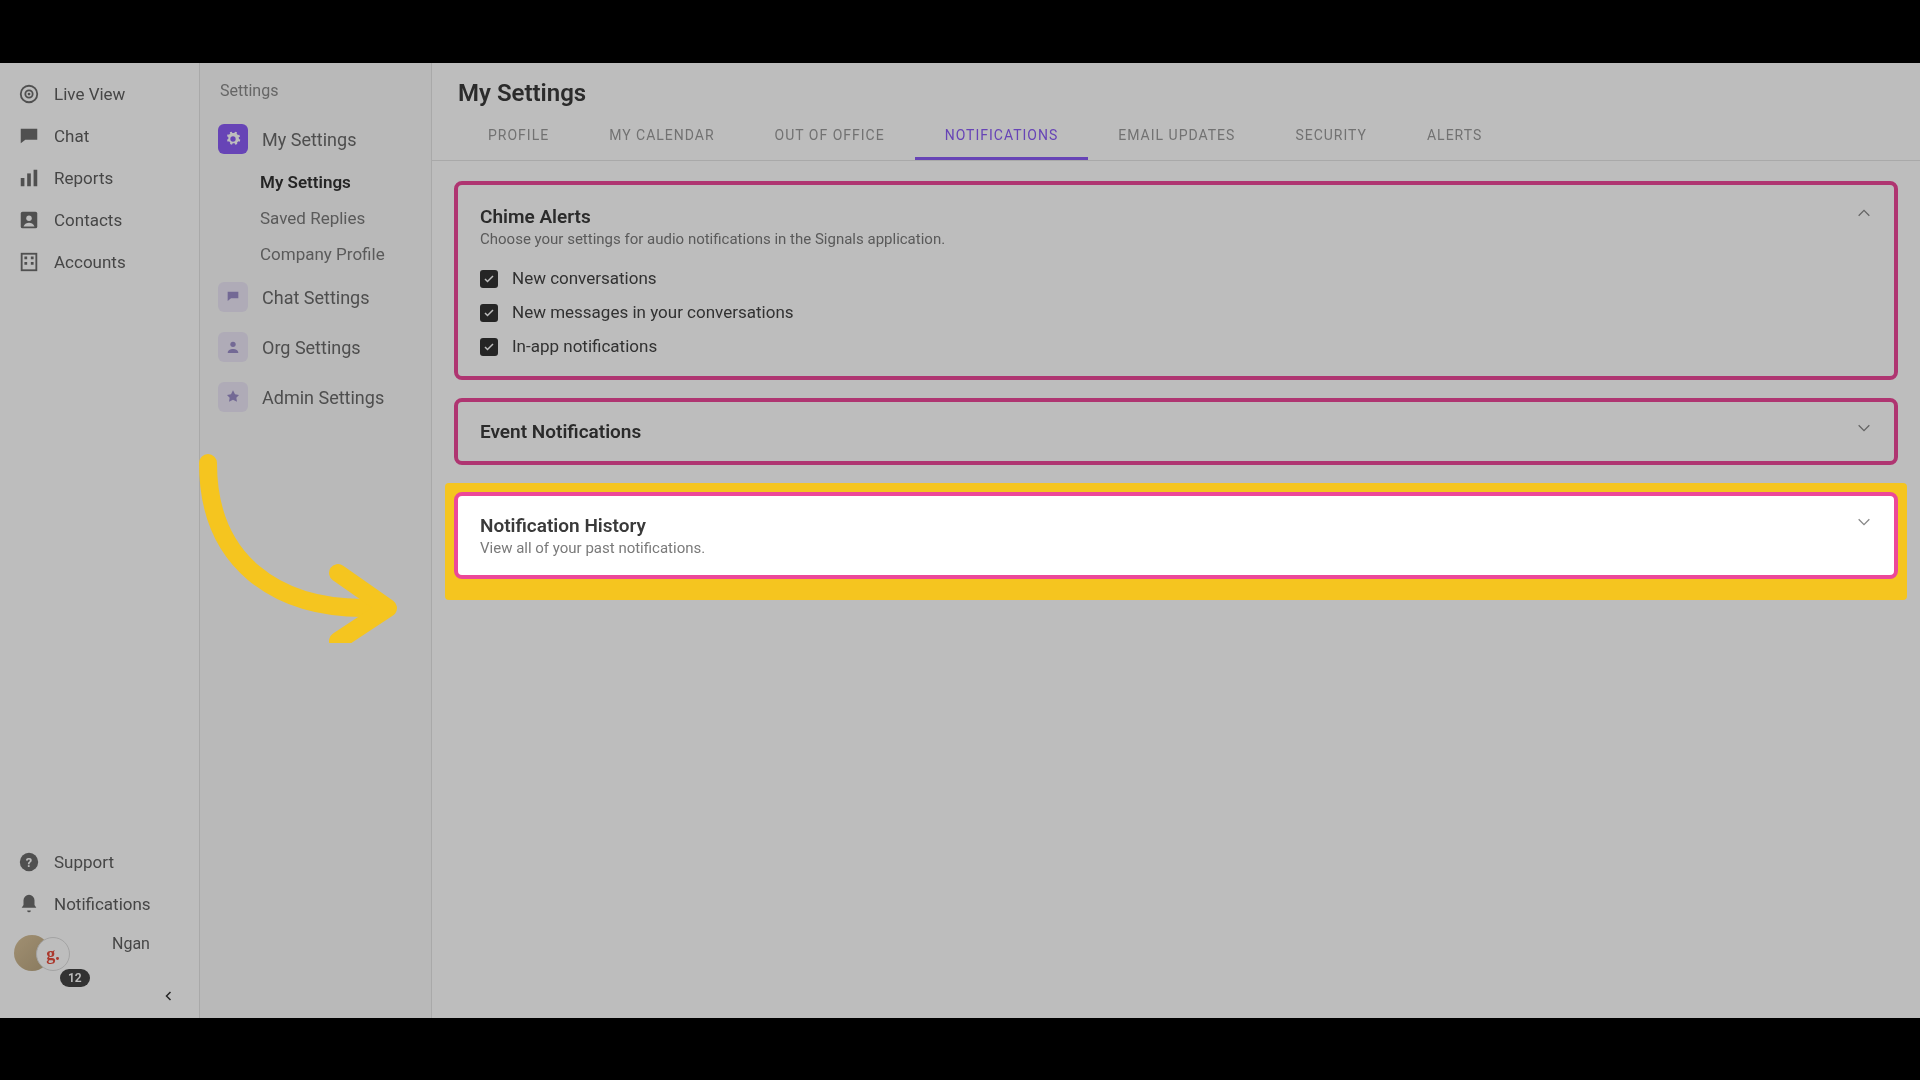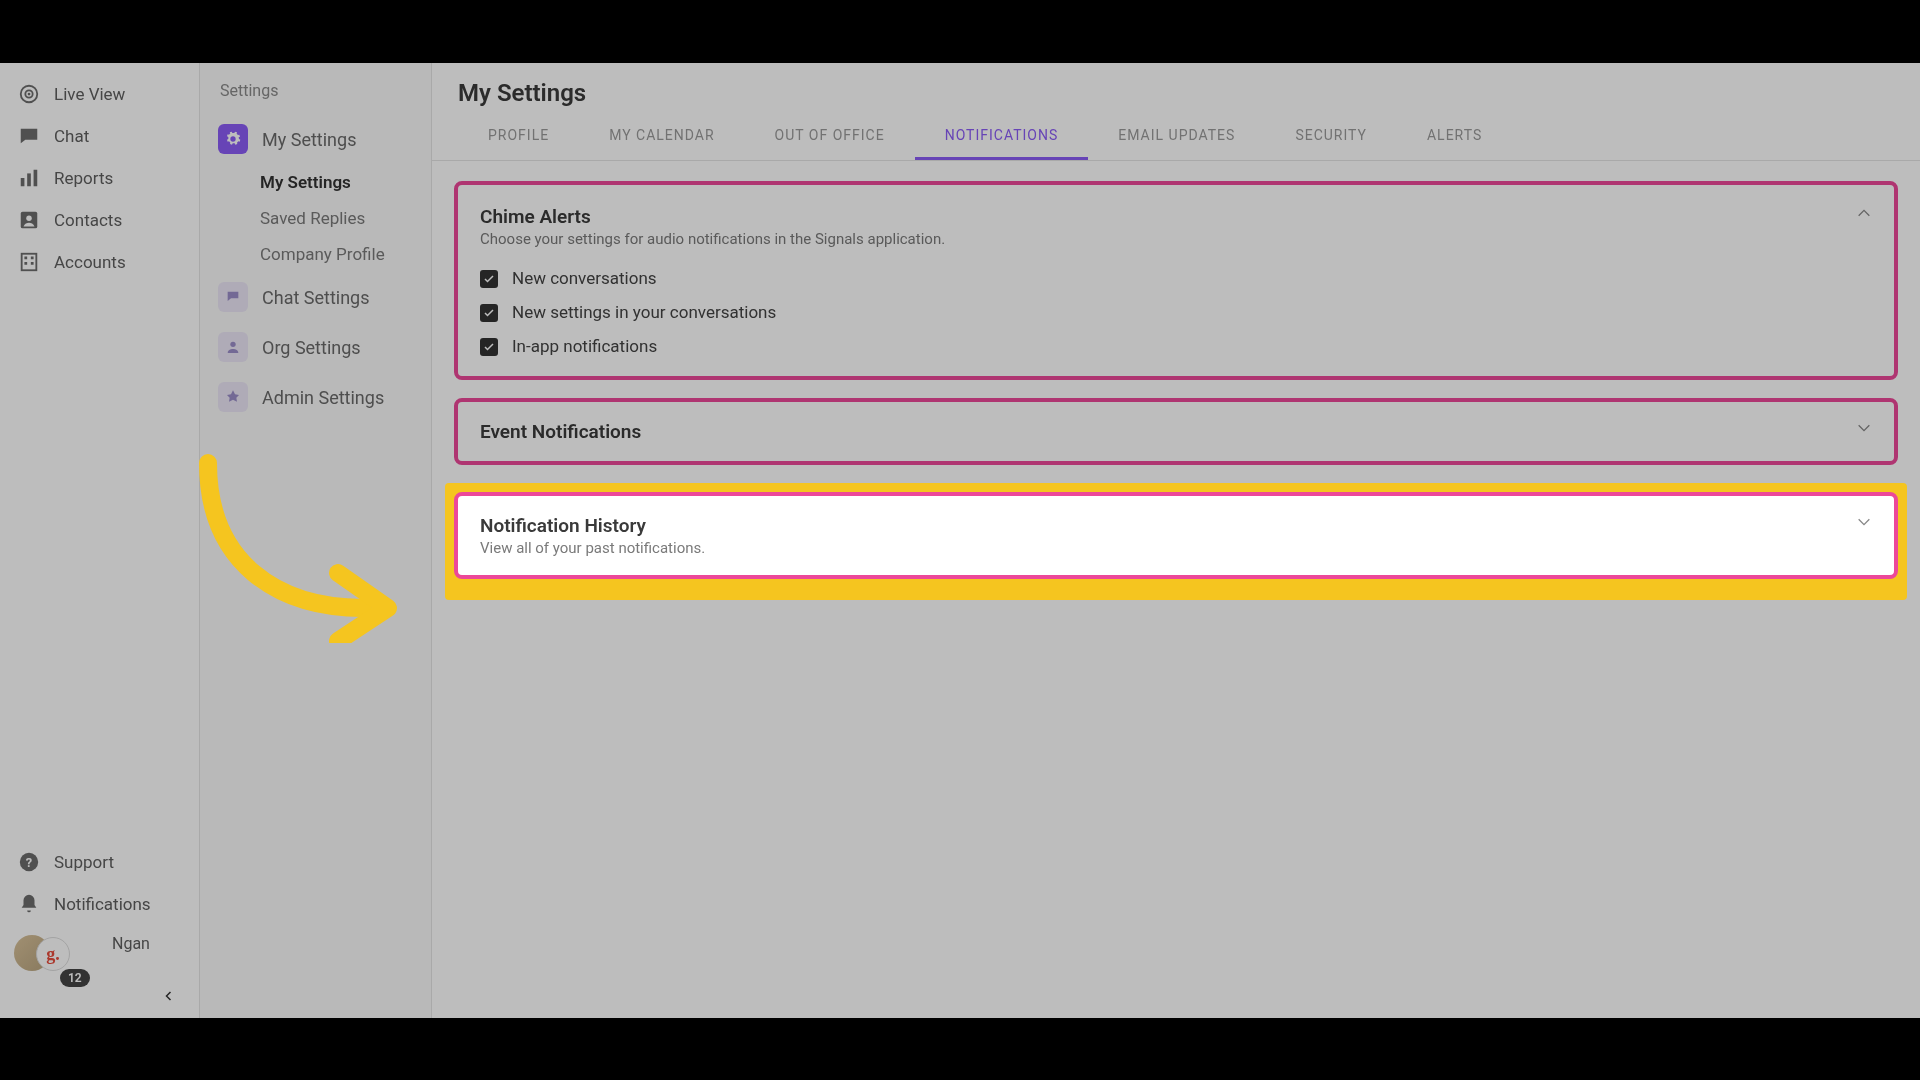--- a/index.html
+++ b/index.html
@@ -332,21 +332,21 @@
                 </svg>
               </span>
             <span>New conversations</span>
           </div>
           <div class="chk-row">
             <span class="chk">
                 <svg viewBox="0 0 24 24">
                   <path d="M4 12l5 5L20 6" stroke="#fff" stroke-width="3" fill="none"></path>
                 </svg>
               </span>
-            <span>New settings in your conversations</span>
+            <span>New messages in your conversations</span>
           </div>
           <div class="chk-row">
             <span class="chk">
                 <svg viewBox="0 0 24 24">
                   <path d="M4 12l5 5L20 6" stroke="#fff" stroke-width="3" fill="none"></path>
                 </svg>
               </span>
             <span>In-app notifications</span>
           </div>
         </div>

